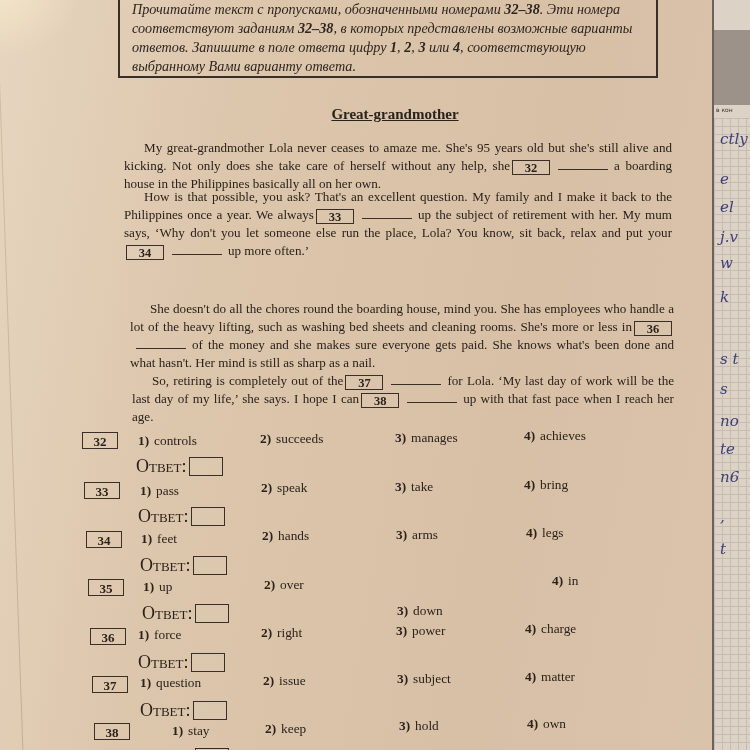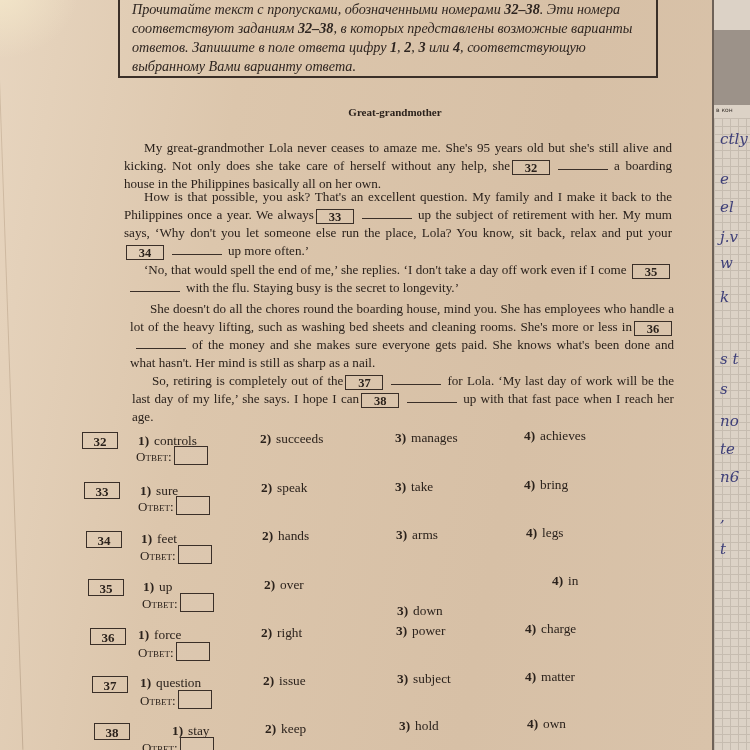--- a/index.html
+++ b/index.html
@@ -49,21 +49,21 @@
     .instructions {
       position: absolute; left: 118px; top: -2px; width: 540px; height: 80px;
       border: 2px solid #3a2f28; border-top: none;
       padding: 2px 12px; box-sizing: border-box;
       font-style: italic; font-size: 14.2px; line-height: 19px; color: #2e2520;
     }
     .instructions b { font-weight: bold; }
 
     .title {
       position: absolute; left: 0; top: 106px; width: 750px; text-align: center;
-      font-weight: bold; font-size: 11px; padding-left: 40px; box-sizing: border-box;
+      font-weight: bold; font-size: 15px; padding-left: 40px; box-sizing: border-box; text-decoration: underline;
     }
     .text {
       position: absolute; left: 124px; width: 548px; font-size: 13.1px; line-height: 18px;
       text-align: justify; color: #2b221c;
     }
     .p { text-indent: 20px; margin: 0; }
     .gap-box {
       display: inline-block; border: 1.3px solid #3a2f28; min-width: 38px; height: 15px;
       line-height: 15px; text-align: center; font-weight: bold; font-size: 12.5px;
       vertical-align: -2px; margin: 0 2px; text-indent: 0; padding: 0 4px; box-sizing: border-box;
@@ -77,21 +77,21 @@
     .task {
       position: absolute; height: 44px; font-size: 13.3px;
     }
     .task-num {
       position: absolute; left: 0; top: 0; width: 36px; height: 17px; border: 1.3px solid #3a2f28;
       text-align: center; line-height: 17px; font-weight: bold; font-size: 13px; box-sizing: border-box;
     }
     .opt { position: absolute; top: 0; white-space: nowrap; }
     .opt .n { font-weight: bold; margin-right: 5px; }
     .answer {
-      position: absolute; top: 14px; left: 55px; white-space: nowrap; font-size: 13px;
+      position: absolute; top: 24px; left: 55px; white-space: nowrap; font-size: 18px;
       font-variant: small-caps;
     }
     .answer-box {
       display: inline-block; width: 32px; height: 17px; border: 1.3px solid #3a2f28;
       vertical-align: -4px; margin-left: 2px; background: rgba(255,255,255,0.05);
     }
   </style>
 </head>
 <body>
 
@@ -106,44 +106,41 @@
   <div class="title">Great-grandmother</div>
 
   <div class="text" style="top:139px;">
     <p class="p"><span>My great-grandmother Lola never ceases to amaze me. She's 95 years old but she's still alive and kicking. Not only does she take care of herself without any help, she</span><span class="gap-box">32</span><span class="blank"></span><span>a boarding house in the Philippines basically all on her own.</span></p>
   </div>
 
   <div class="text" style="top:188px;">
     <p class="p"><span>How is that possible, you ask? That's an excellent question. My family and I make it back to the Philippines once a year. We always</span><span class="gap-box">33</span><span class="blank"></span><span>up the subject of retirement with her. My mum says, ‘Why don't you let someone else run the place, Lola? You know, sit back, relax and put your</span> <span class="gap-box">34</span><span class="blank"></span><span>up more often.’</span></p>
   </div>
 
-  <div class="text" style="top:261px;">
-    <p class="p"><span>‘No, that would spell the end of me,’ she replies. ‘I don't take a day off work even if I come</span> <span class="gap-box">35</span><span class="blank"></span><span>with the flu. Staying busy is the secret to longevity.’</span></p>
-  </div>
 
   <div class="text" style="top:300px; left:130px; width:544px;">
     <p class="p"><span>She doesn't do all the chores round the boarding house, mind you. She has employees who handle a lot of the heavy lifting, such as washing bed sheets and cleaning rooms. She's more or less in</span><span class="gap-box">36</span><span class="blank"></span><span>of the money and she makes sure everyone gets paid. She knows what's been done and what hasn't. Her mind is still as sharp as a nail.</span></p>
   </div>
 
   <div class="text" style="top:372px; left:132px; width:542px;">
     <p class="p"><span>So, retiring is completely out of the</span><span class="gap-box">37</span><span class="blank"></span><span>for Lola. ‘My last day of work will be the last day of my life,’ she says. I hope I can</span><span class="gap-box">38</span><span class="blank"></span><span>up with that fast pace when I reach her age.</span></p>
   </div>
 
   <div class="task" style="left:82px; top:432px;">
     <div class="task-num">32</div>
     <div class="opt" style="left:56px; top:1px;"><span class="n">1)</span><span>controls</span></div>
     <div class="opt" style="left:178px; top:-1px;"><span class="n">2)</span><span>succeeds</span></div>
     <div class="opt" style="left:313px; top:-2px;"><span class="n">3)</span><span>manages</span></div>
     <div class="opt" style="left:442px; top:-4px;"><span class="n">4)</span><span>achieves</span></div>
     <div class="answer" style="left:54px;"><span>Ответ:</span><span class="answer-box"></span></div>
   </div>
 
   <div class="task" style="left:84px; top:482px;">
     <div class="task-num">33</div>
-    <div class="opt" style="left:56px; top:1px;"><span class="n">1)</span><span>sure</span></div>
+    <div class="opt" style="left:56px; top:1px;"><span class="n">1)</span><span>pass</span></div>
     <div class="opt" style="left:177px; top:-2px;"><span class="n">2)</span><span>speak</span></div>
     <div class="opt" style="left:311px; top:-3px;"><span class="n">3)</span><span>take</span></div>
     <div class="opt" style="left:440px; top:-5px;"><span class="n">4)</span><span>bring</span></div>
     <div class="answer" style="left:54px;"><span>Ответ:</span><span class="answer-box"></span></div>
   </div>
 
   <div class="task" style="left:86px; top:531px;">
     <div class="task-num">34</div>
     <div class="opt" style="left:55px; top:0px;"><span class="n">1)</span><span>feet</span></div>
     <div class="opt" style="left:176px; top:-3px;"><span class="n">2)</span><span>hands</span></div>

